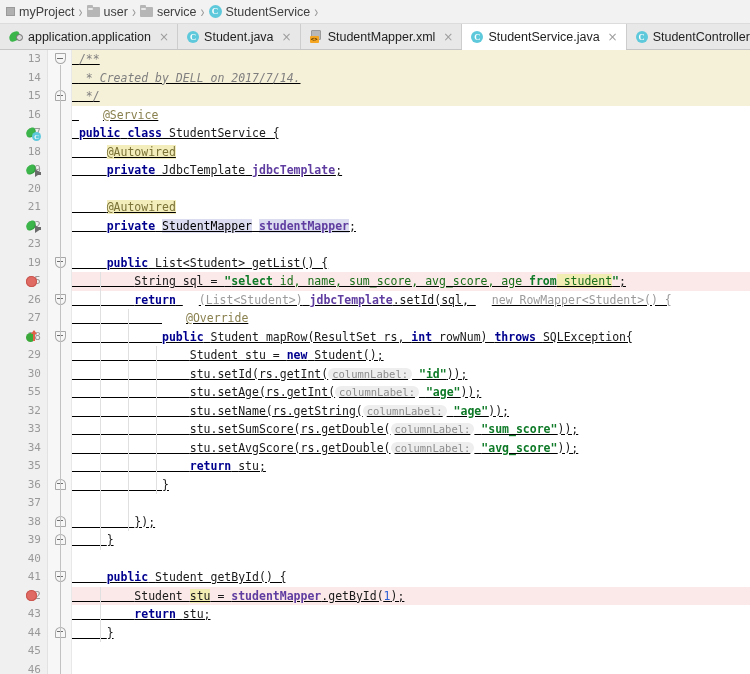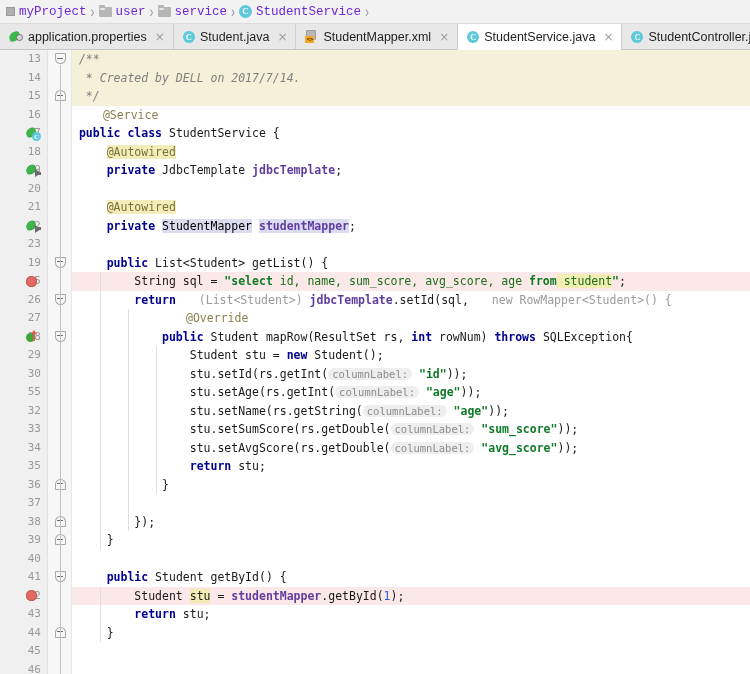--- a/index.html
+++ b/index.html
@@ -17,21 +17,21 @@
   .breadcrumb{
     height:24px;min-height:24px;
     background:#f2f2f2;
     border-bottom:1px solid #dcdcdc;
     display:flex;align-items:center;
     padding-left:6px;
     font-size:12.5px;color:#2b2b2b;
     box-sizing:border-box;
   }
   .crumb{display:flex;align-items:center;gap:4px;}
-  .crumb-label{color:#6d28d9;font-family:Liberation Mono, monospace;}
+  .crumb-label{color:#404040;}
   .crumb-sep{
     color:#9a9a9a;font-size:12px;margin:0 4px;
     transform:scaleY(1.35);display:inline-block;
   }
   .ico{display:inline-block;flex:0 0 auto;position:relative;}
 
   
   .ico-module{width:9px;height:9px;background:#b0b0b0;border:1px solid #9a9a9a;box-sizing:border-box;}
   
   .ico-folder{width:13px;height:10px;background:#b6b6b6;border-radius:1px;position:relative;}
@@ -98,20 +98,21 @@
   .ico-xml .badge{
     position:absolute;left:0;bottom:0;width:9px;height:7px;background:#f5a623;
     border-radius:1px;color:#4a3000;font-size:5.5px;line-height:7px;text-align:center;
     font-family:"DejaVu Sans Mono", monospace;font-weight:bold;
   }
 
   
   .editor{
     flex:1;position:relative;overflow:hidden;background:#0ea5e9;
     display:flex;
+    text-decoration:underline;
   }
   .gutter{
     width:48px;min-width:48px;
     background:#f0f0f0;
     border-right:1px solid #e2e2e2;
     position:relative;
     box-sizing:border-box;
   }
   .foldcol{
     width:24px;min-width:24px;background:#f7f7f7;border-right:1px solid #e8e8e8;
@@ -245,21 +246,21 @@
     <span class="crumb-sep">›</span>
   </div>
 
   <div class="tabbar">
 
     <div class="tab">
       <span class="ico ico-spring">
         <span class="leaf"></span>
           <span class="ring"></span>
       </span>
-      <span>application.properties</span>
+      <span>application.application</span>
       <span class="tab-close">×</span>
     </div>
 
     <div class="tab">
       <span class="ico ico-class small">C</span>
       <span>Student.java</span>
       <span class="tab-close">×</span>
     </div>
 
     <div class="tab">

